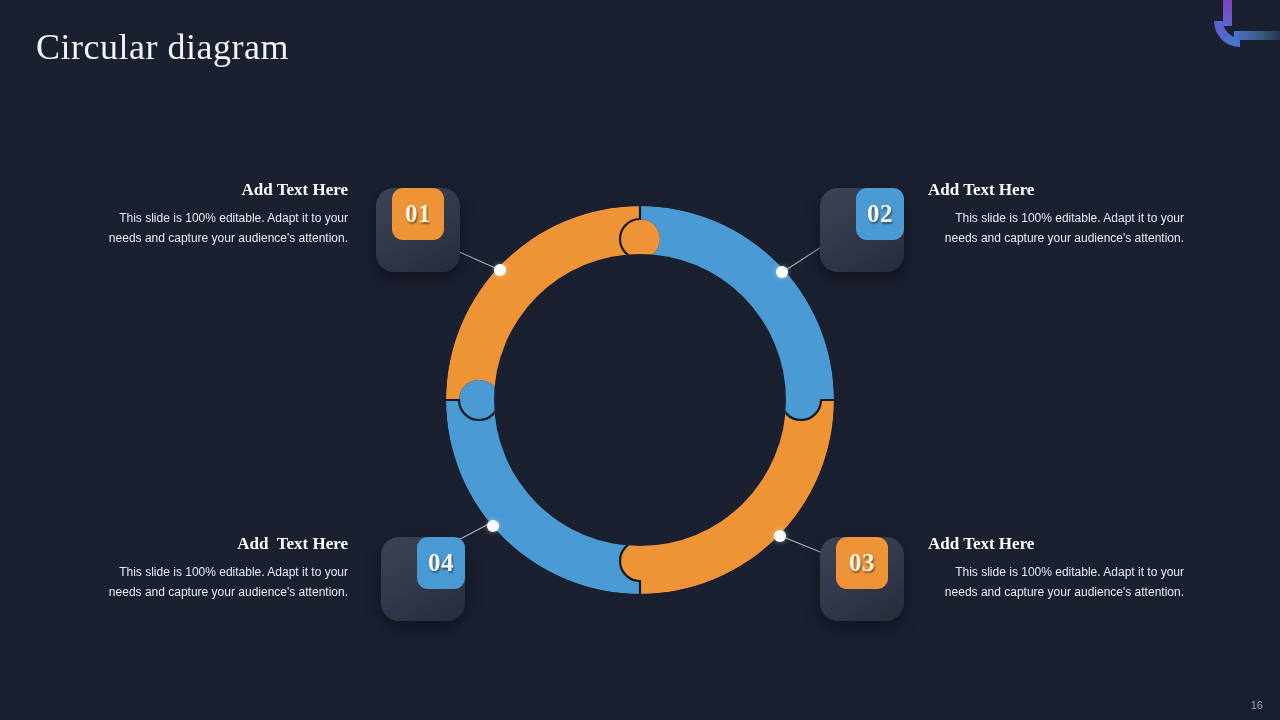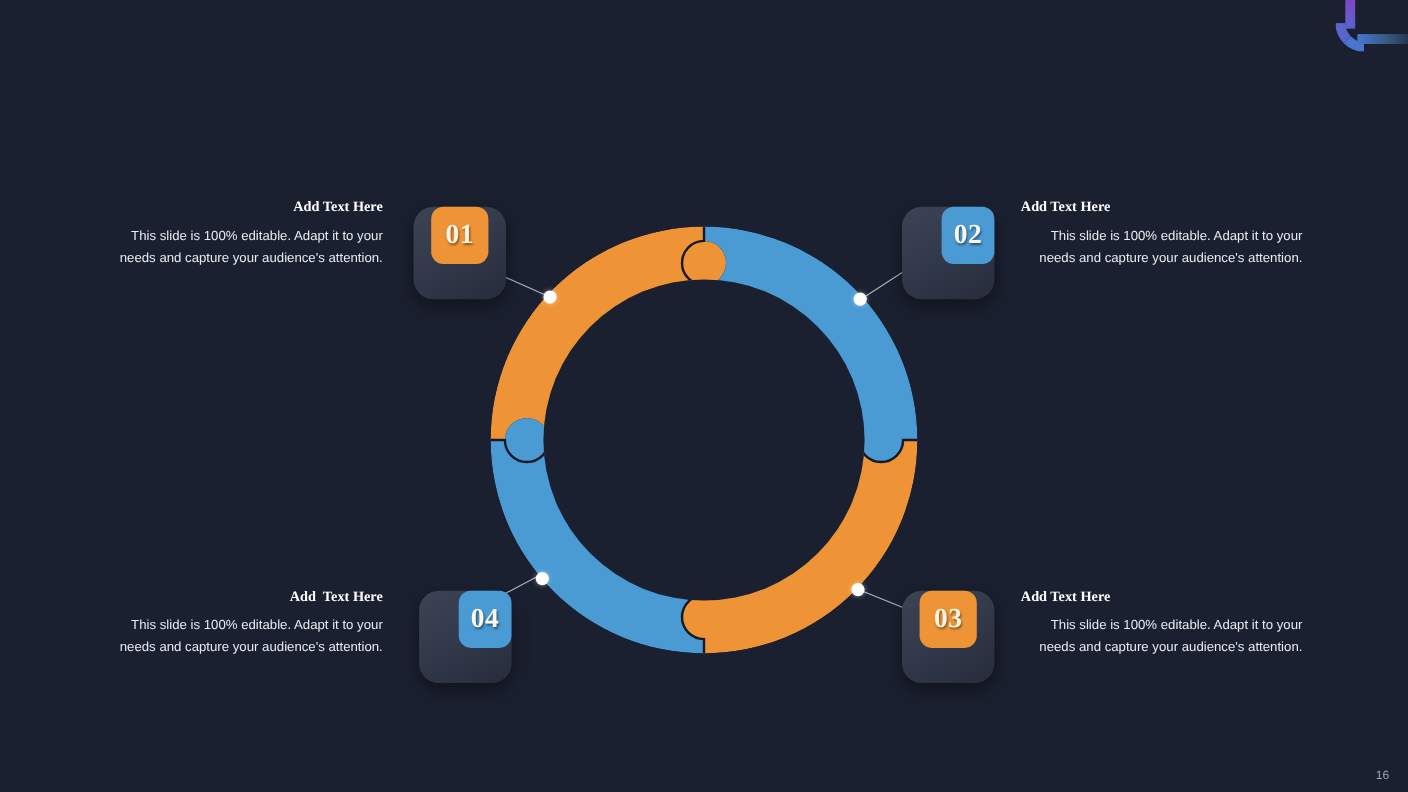--- a/index.html
+++ b/index.html
@@ -109,21 +109,21 @@
   .badge-4 { left: 381px; top: 537px; }
 
   
   .txt {
     position: absolute;
     width: 256px;
   }
   .txt .head {
     font-family: "Liberation Serif", serif;
     font-weight: bold;
-    font-size: 13px;
+    font-size: 17px;
     color: #ffffff;
     margin-bottom: 9px;
     white-space: pre;
   }
   .txt .body {
     font-size: 12px;
     line-height: 19.5px;
     color: #e7eaf1;
     text-align: right;
   }
@@ -159,20 +159,21 @@
   .line-1 { left: 456px; top: 250px; width: 48px;  transform: rotate(24deg); }
   .line-2 { left: 782px; top: 272px; width: 48px;  transform: rotate(-33deg); }
   .line-3 { left: 782px; top: 536px; width: 48px;  transform: rotate(22deg); }
   .line-4 { left: 450px; top: 544px; width: 48px;  transform: rotate(-28deg); }
 </style>
 </head>
 <body>
 
 <div class="slide">
 
+  <div class="page-title">Circular diagram</div>
 
   <div>
     <div class="corner-arm-v"></div>
     <div class="corner-elbow"></div>
     <div class="corner-arm-h"></div>
   </div>
 
   <div class="ring-wrap">
     <svg width="416" height="416" viewBox="0 0 416 416">
       <defs>

